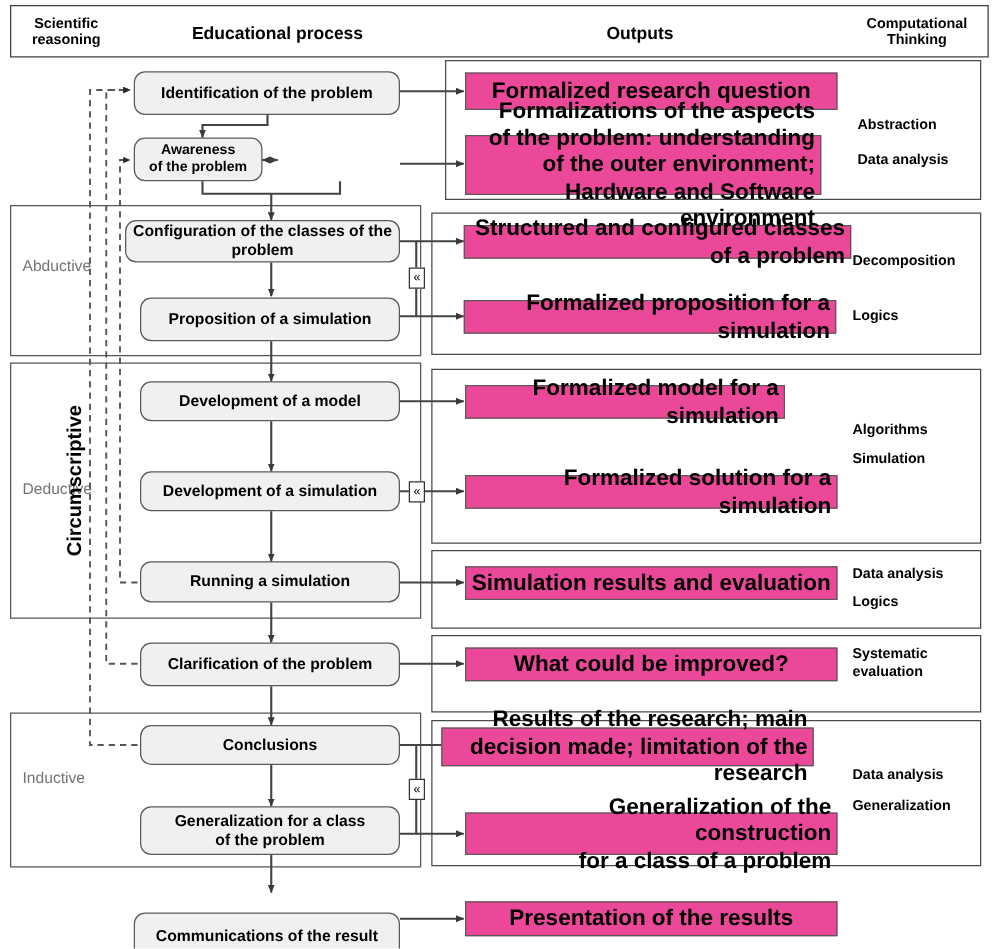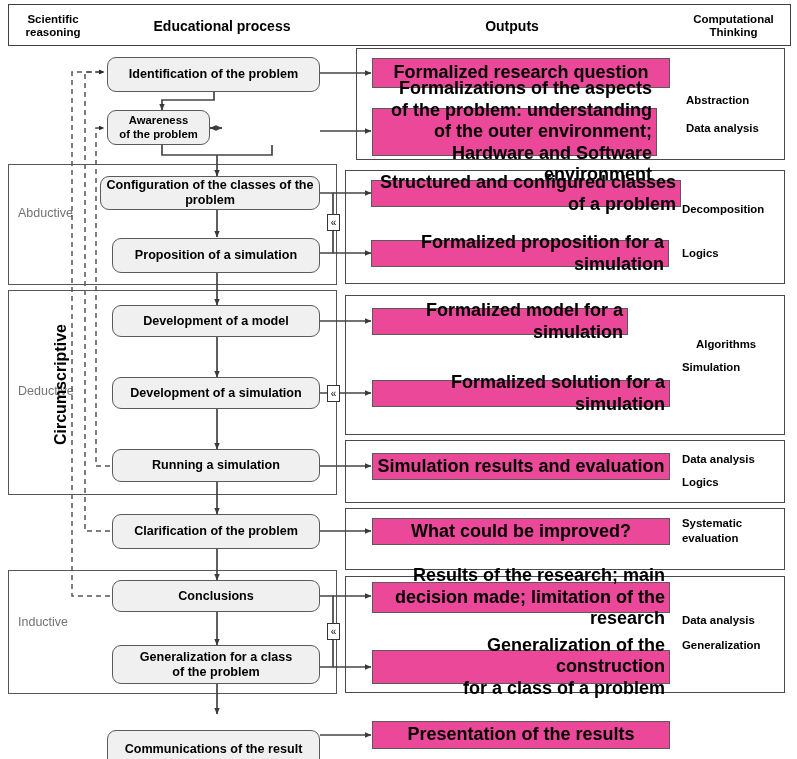--- a/index.html
+++ b/index.html
@@ -164,29 +164,29 @@
   <div class="pbox" style="left:107px;top:714px;width:213px;height:38px;margin-top:16px;">Communications of the result</div>
 
   <div class="obox" style="left:372px;top:58px;width:298px;height:30px;">Formalized research question</div>
   <div class="obox" style="left:372px;top:108px;width:285px;height:48px;">Formalizations of the aspects of the problem: understanding of the outer environment; Hardware and Software environment</div>
   <div class="obox" style="left:371px;top:180px;width:310px;height:27px;">Structured and configured classes of a problem</div>
   <div class="obox" style="left:371px;top:240px;width:298px;height:27px;">Formalized proposition for a simulation</div>
   <div class="obox" style="left:372px;top:308px;width:256px;height:27px;">Formalized model for a simulation</div>
   <div class="obox" style="left:372px;top:380px;width:298px;height:27px;">Formalized solution for a simulation</div>
   <div class="obox" style="left:372px;top:453px;width:298px;height:27px;">Simulation results and evaluation</div>
   <div class="obox" style="left:372px;top:518px;width:298px;height:27px;">What could be improved?</div>
-  <div class="obox" style="left:372px;top:582px;width:298px;height:31px;">Results of the research; main decision made; limitation of the research</div>
+  <div class="obox" style="left:353px;top:582px;width:298px;height:31px;">Results of the research; main decision made; limitation of the research</div>
   <div class="obox" style="left:372px;top:650px;width:298px;height:34px;">Generalization of  the  construction<br>for a class of a problem</div>
   <div class="obox" style="left:372px;top:721px;width:298px;height:28px;">Presentation of the results</div>
 
   <div class="ct" style="left:686px;top:93px;">Abstraction</div>
   <div class="ct" style="left:686px;top:121px;">Data analysis</div>
   <div class="ct" style="left:682px;top:202px;">Decomposition</div>
   <div class="ct" style="left:682px;top:246px;">Logics</div>
-  <div class="ct" style="left:696px;top:337px;text-align:right;">Algorithms</div>
+  <div class="ct" style="left:682px;top:337px;text-align:right;">Algorithms</div>
   <div class="ct" style="left:682px;top:360px;">Simulation</div>
   <div class="ct" style="left:682px;top:452px;">Data analysis</div>
   <div class="ct" style="left:682px;top:475px;">Logics</div>
   <div class="ct" style="left:682px;top:516px;">Systematic<br>evaluation</div>
   <div class="ct" style="left:682px;top:613px;">Data analysis</div>
   <div class="ct" style="left:682px;top:638px;">Generalization</div>
 
 </div>
 
 </body></html>

